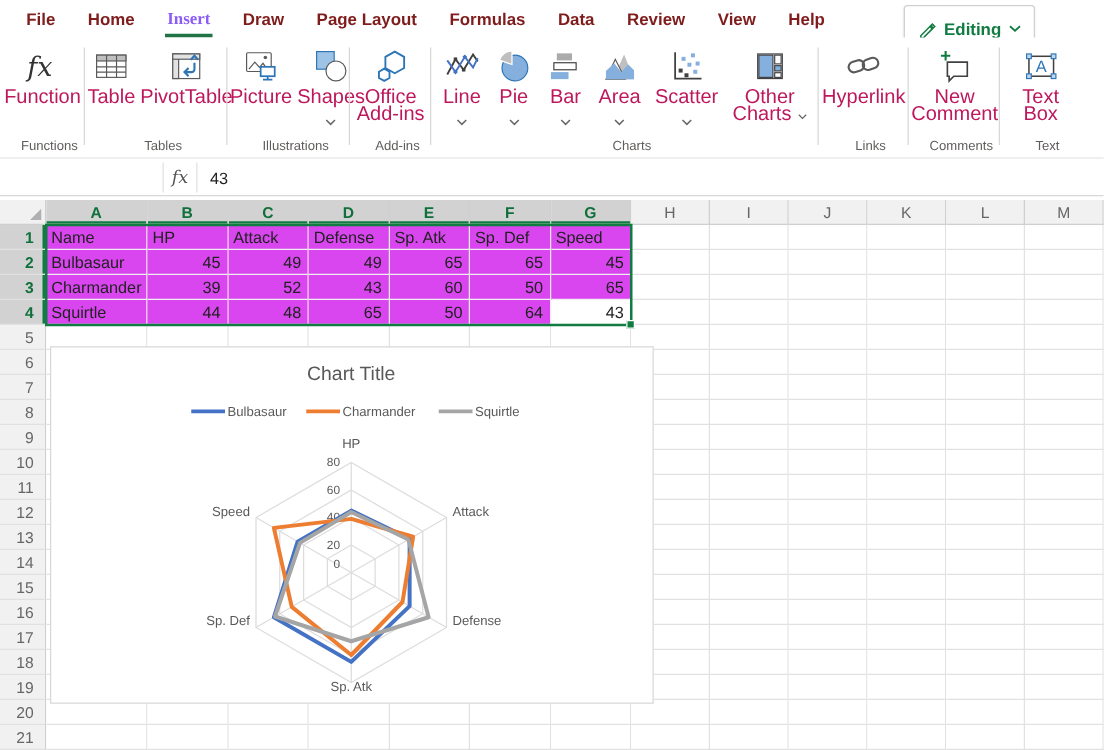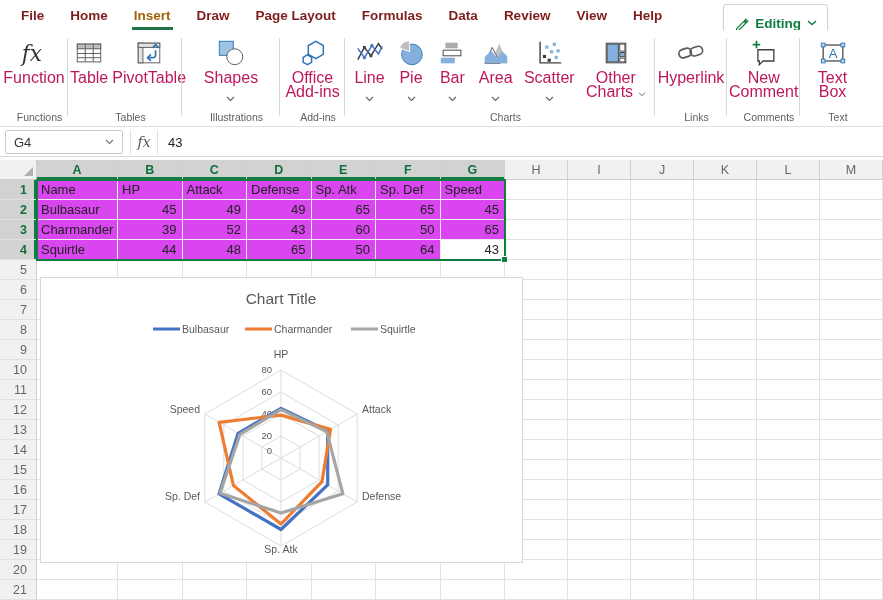--- a/index.html
+++ b/index.html
@@ -5,21 +5,21 @@
   * { margin:0; padding:0; box-sizing:border-box; }
   html,body { width:883px; height:600px; overflow:hidden; background:#fff;
     font-family:"Liberation Sans", sans-serif; }
   #app { position:relative; width:883px; height:600px; background:#fff; }
 
   
   #menubar { position:absolute; left:0; top:0; width:883px; height:30px; background:#fff;
     display:flex; align-items:stretch; padding-left:8px; }
   .menu-item { position:relative; padding:0 13px; font-size:13.5px; color:#7f1d1d;
     display:flex; align-items:center; cursor:pointer; white-space:nowrap;font-weight:bold; }
-  .menu-item.active { color:#a16207; font-weight:700; }
+  .menu-item.active { color:#8b5cf6; font-weight:700;font-family:Liberation Serif, serif; }
   .menu-item.active::after { content:""; position:absolute; left:11px; right:11px; bottom:0;
     height:3px; background:#217346; }
   #editing-btn { position:absolute; right:55px; top:4px; height:38px; background:#fff;
     border:1px solid #d1d1d1; border-radius:3px; display:flex; align-items:center; gap:6px;
     padding:0 10px; color:#107C41; font-size:13.5px; font-weight:700; cursor:pointer;
     box-shadow:0 1px 2px rgba(0,0,0,.08); }
 
   
   #ribbon { position:absolute; left:0; top:30px; width:883px; height:97px; background:#fff;
     border-bottom:1px solid #e1e1e1; display:flex; align-items:stretch; }
@@ -153,20 +153,32 @@
             </div>
           </div>
         </div>
         <div class="glabel">Tables</div>
         <div class="gdivider"></div>
       </div>
       <div class="rgroup" style="width: 98px;">
         <div class="btns">
           <div class="rbtn">
             <div class="ric"><svg width="30" height="30" viewBox="0 0 32 32">
+                <rect x="3.5" y="4.5" width="21" height="16" rx="1" fill="#fff" stroke="#595959"></rect>
+                <circle cx="19.5" cy="8.5" r="1.5" fill="#595959"></circle>
+                <path d="M5.5 18.5 l5-6 4 4.5 3-3.5 3.5 5" fill="none" stroke="#595959"></path>
+                <rect x="15.5" y="16.5" width="12" height="8" fill="#fff" stroke="#2E75B6" stroke-width="1.5"></rect>
+                <path d="M21.5 24.5 v2.5 M17.5 27.5 h8" fill="none" stroke="#2E75B6" stroke-width="1.5"></path>
+              </svg></div>
+            <div class="rlabel">
+              <div>Picture</div>
+            </div>
+          </div>
+          <div class="rbtn">
+            <div class="ric"><svg width="30" height="30" viewBox="0 0 32 32">
                 <rect x="3.5" y="3.5" width="15" height="15" fill="#9DC3E6" stroke="#2E75B6"></rect>
                 <circle cx="20" cy="20" r="8.5" fill="#fff" stroke="#595959"></circle>
               </svg></div>
             <div class="rlabel">
               <div>Shapes</div>
             </div>
             <div class="chev"><svg width="9" height="6" viewBox="0 0 9 6">
                 <polyline points="1,1 4.5,4.5 8,1" fill="none" stroke="#666" stroke-width="1.2"></polyline>
               </svg></div>
           </div>
@@ -333,26 +345,20 @@
               <div>Text</div>
               <div>Box</div>
             </div>
           </div>
         </div>
         <div class="glabel">Text</div>
       </div>
     </div>
 
   <div id="formulabar">
-    <div id="namebox">
-      <span>G4</span>
-      <svg class="nb-chev" width="9" height="6" viewBox="0 0 9 6">
-        <polyline points="1,1 4.5,4.5 8,1" fill="none" stroke="#777" stroke-width="1.2"></polyline>
-      </svg>
-    </div>
     <div id="fxbox">
       <span>fx</span>
     </div>
     <div id="fvalue">
       <span>43</span>
     </div>
   </div>
 
   <div id="sheet">
       <div id="corner">

